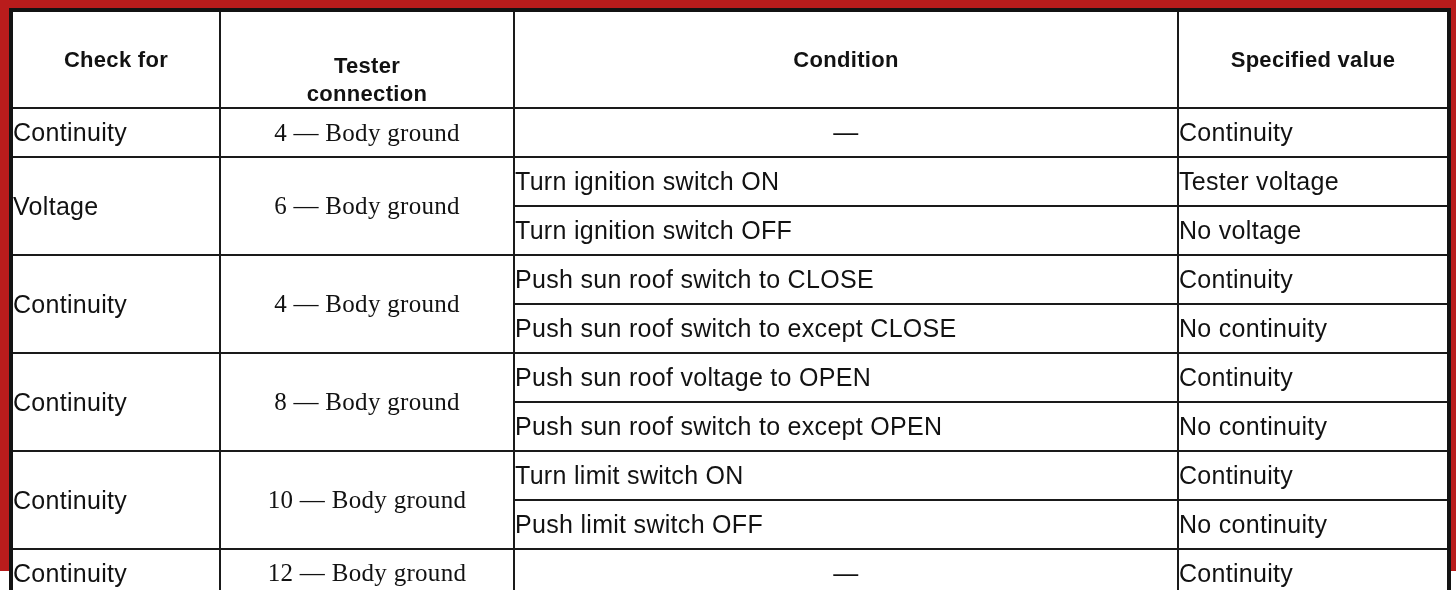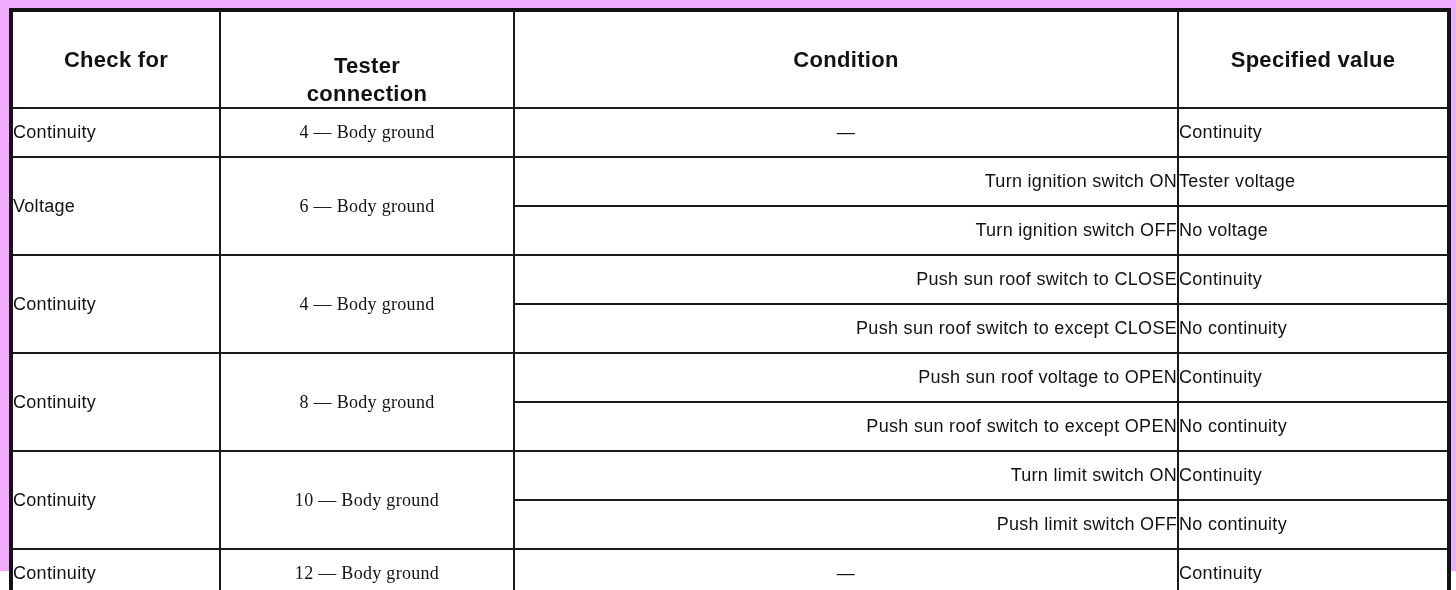--- a/index.html
+++ b/index.html
@@ -10,38 +10,38 @@
     height: 590px;
     background: #ffffff;
     font-family: "Liberation Sans", "DejaVu Sans", sans-serif;
     color: #111111;
     overflow: hidden;
   }
   .page {
     position: relative;
     width: 1456px;
     height: 571px;
-    background: #f0abfc;
+    background: #b91c1c;
   }
   table.spec-table {
     position: absolute;
     left: 9px;
     top: 8px;
     width: 1438px;
     height: 574px;
     border-collapse: collapse;
     table-layout: fixed;
     background: #ffffff;
     border: 4px solid #131313;
   }
   table.spec-table th,
   table.spec-table td {
     border: 2px solid #1a1a1a;
     vertical-align: middle;
-    font-size: 18px;
+    font-size: 25px;
     letter-spacing: 0.3px;
     color: #121212;
     padding: 0;
     overflow: hidden;
   }
   
   table.spec-table thead tr { height: 78px; }
   table.spec-table th {
     font-weight: bold;
     font-size: 22px;
@@ -50,21 +50,21 @@
   th .hdr-narrow {
     display: inline-block;
     max-width: 150px;
     line-height: 1.25;
     margin-top: 40px;
   }
   
   table.spec-table tbody tr { height: 49px; }
   td.c-check { text-align: left; padding-left: 25px; }
   td.c-conn  { text-align: center; font-family: Liberation Serif, serif; }
-  td.c-cond  { text-align: right; padding-left: 34px; }
+  td.c-cond  { text-align: left; padding-left: 34px; }
   td.c-cond.center { text-align: center; padding-left: 0; }
   td.c-val   { text-align: left; padding-left: 21px; }
 </style>
 </head>
 <body>
 
 <div class="page">
   <table class="spec-table">
     <colgroup>
       <col style="width:209px">

